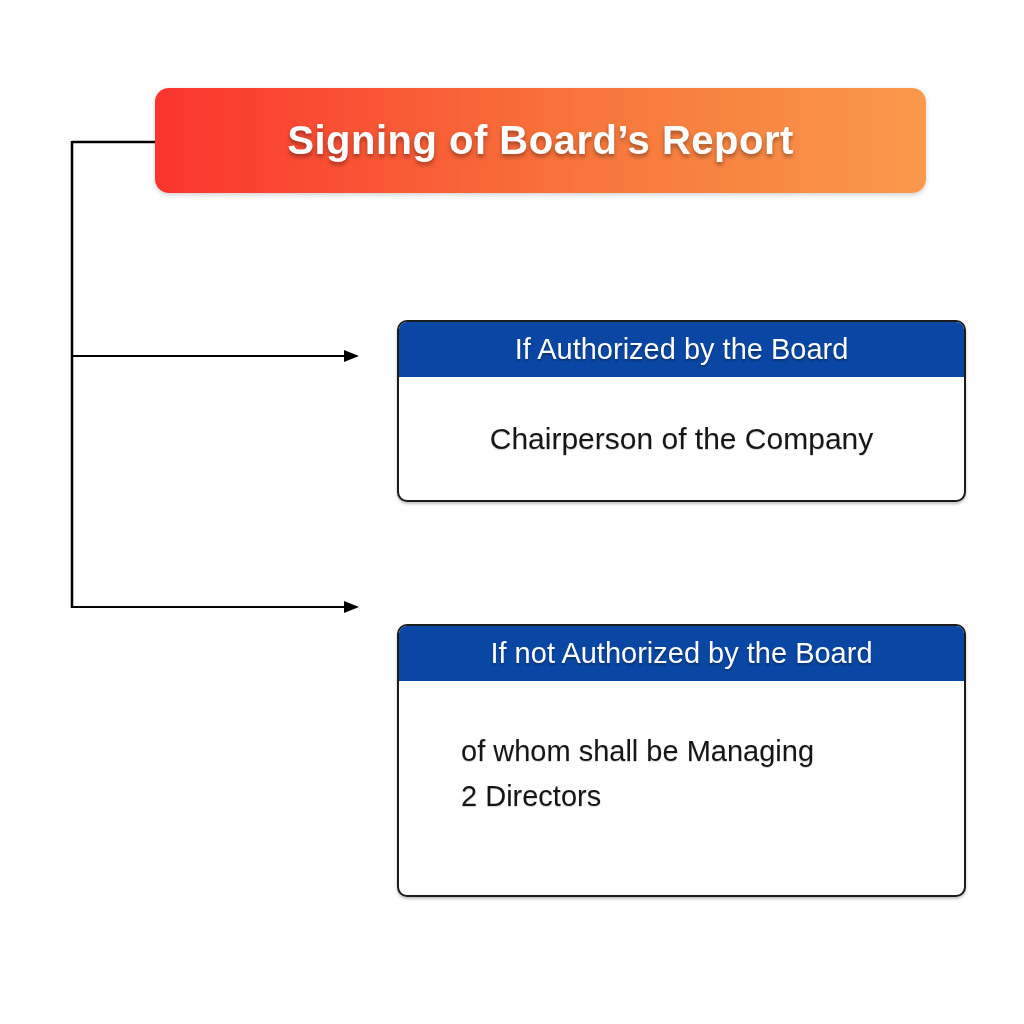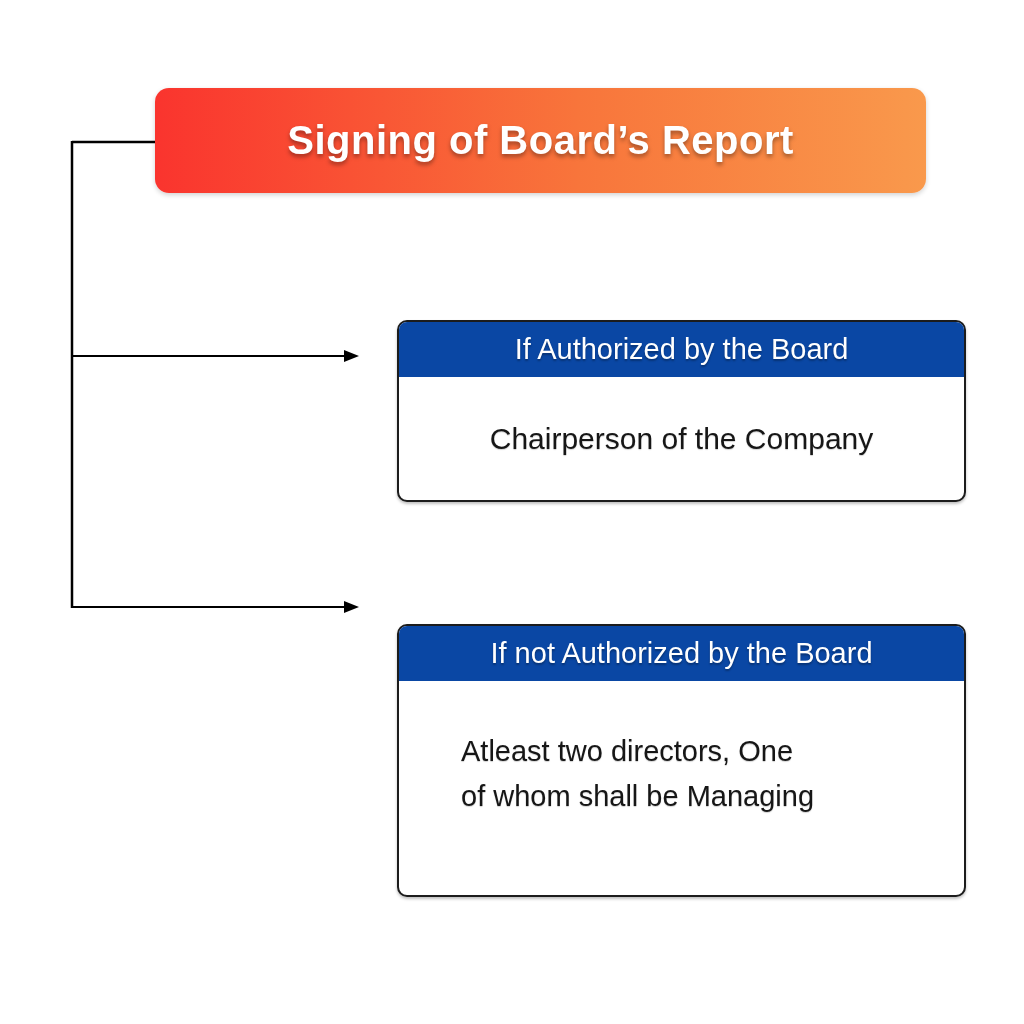--- a/index.html
+++ b/index.html
@@ -115,18 +115,18 @@
     <div class="node-body">
       <span>Chairperson of the Company</span>
     </div>
   </div>
 
   <div class="node node-not-authorized">
     <div class="node-header">
       <span>If not Authorized by the Board</span>
     </div>
     <div class="node-body">
-      <div>Atleast two directors, One</div>
       <div>of whom shall be Managing</div>
+      <div>2 Directors</div>
     </div>
   </div>
 
 </div>
 
 </body></html>

